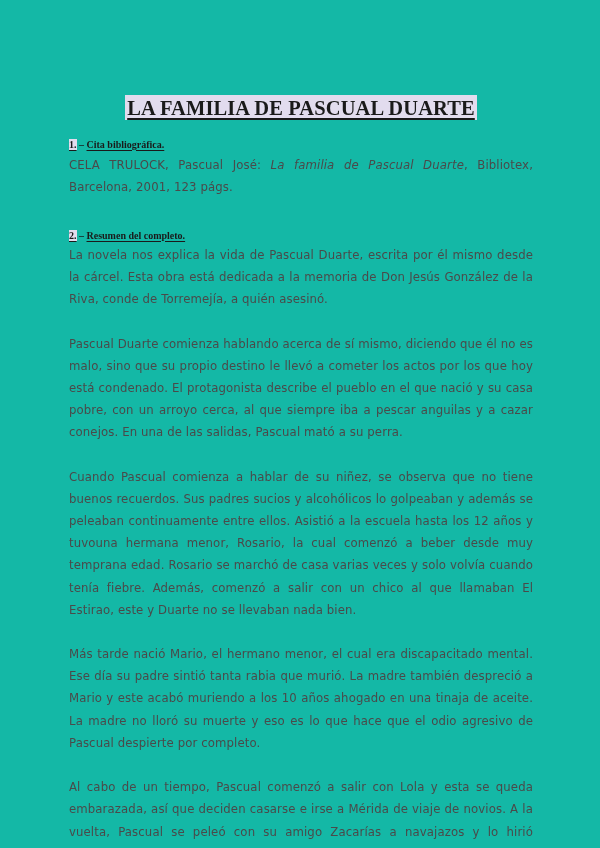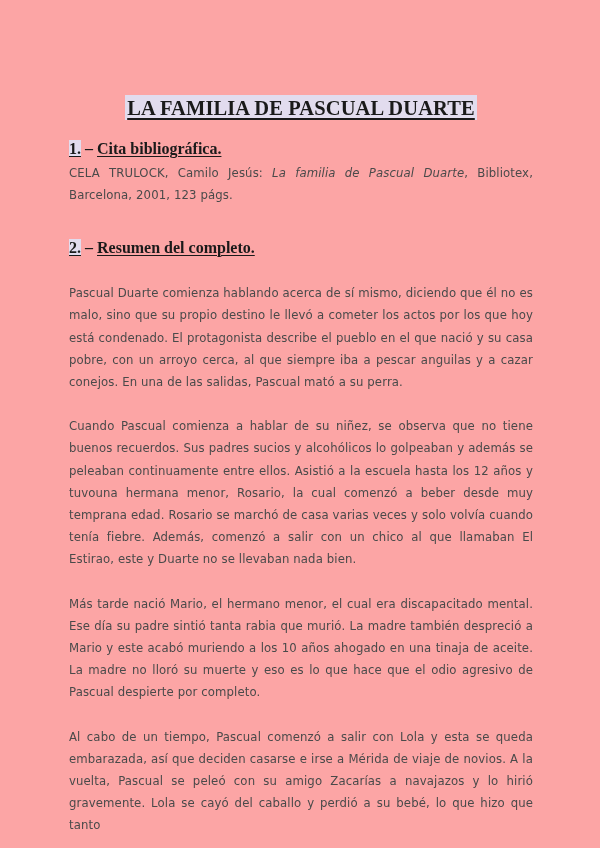--- a/index.html
+++ b/index.html
@@ -13,21 +13,21 @@
     height: 848px;
     overflow: hidden;
     font-family: "DejaVu Sans", "Liberation Sans", sans-serif;
     -webkit-font-smoothing: antialiased;
   }
 
   .page {
     position: relative;
     width: 600px;
     height: 848px;
-    background: #fca5a5;
+    background: #14b8a6;
     box-sizing: border-box;
     padding: 0;
   }
 
   .content {
     position: absolute;
     left: 69px;
     top: 0;
     width: 464px;
   }
@@ -48,21 +48,21 @@
     background-color: #e2dcee;
     text-decoration: underline;
     text-decoration-thickness: 1.6px;
     text-underline-offset: 2.5px;
     padding: 2px 2px 1px 2px;
   }
 
   
   .section-head {
     font-family: "Liberation Serif", "DejaVu Serif", serif;
-    font-size: 16px;
+    font-size: 10px;
     font-weight: bold;
     color: #1a1a1a;
     line-height: 1.35;
     white-space: nowrap;
   }
   .section-head .num {
     background-color: #e2dcee;
     text-decoration: underline;
     text-decoration-thickness: 1.2px;
     text-underline-offset: 2px;
@@ -116,30 +116,31 @@
     </h1>
 
     <div class="sp-title-to-s1"></div>
 
     <div class="section-head">
       <span class="num">1.</span><span class="dash"> – </span><span class="head-label">Cita bibliográfica.</span>
     </div>
 
     <div class="sp-head-to-body"></div>
 
-    <p class="body-text cite-block"><span>CELA TRULOCK, Camilo Jesús: </span><em>La familia de Pascual Duarte</em><span>, Bibliotex, Barcelona, 2001, 123 págs.</span></p>
+    <p class="body-text cite-block"><span>CELA TRULOCK, Pascual José: </span><em>La familia de Pascual Duarte</em><span>, Bibliotex, Barcelona, 2001, 123 págs.</span></p>
 
     <div class="sp-s1-to-s2"></div>
 
     <div class="section-head">
       <span class="num">2.</span><span class="dash"> – </span><span class="head-label">Resumen del completo.</span>
     </div>
 
     <div class="sp-head-to-body"></div>
 
+    <p class="body-text">La novela nos explica la vida de Pascual Duarte, escrita por él mismo desde la cárcel. Esta obra está dedicada a la memoria de Don Jesús González de la Riva, conde de Torremejía, a quién asesinó.</p>
     <div class="sp-para"></div>
 
     <p class="body-text">Pascual Duarte comienza hablando acerca de sí mismo, diciendo que él no es malo, sino que su propio destino le llevó a cometer los actos por los que hoy está condenado. El protagonista describe el pueblo en el que nació y su casa pobre, con un arroyo cerca, al que siempre iba a pescar anguilas y a cazar conejos. En una de las salidas, Pascual mató a su perra.</p>
     <div class="sp-para"></div>
 
     <p class="body-text">Cuando Pascual comienza a hablar de su niñez, se observa que no tiene buenos recuerdos. Sus padres sucios y alcohólicos lo golpeaban y además se peleaban continuamente entre ellos. Asistió a la escuela hasta los 12 años y tuvouna hermana menor, Rosario, la cual comenzó a beber desde muy temprana edad. Rosario se marchó de casa varias veces y solo volvía cuando tenía fiebre. Además, comenzó a salir con un chico al que llamaban El Estirao, este y Duarte no se llevaban nada bien.</p>
     <div class="sp-para"></div>
 
     <p class="body-text">Más tarde nació Mario, el hermano menor, el cual era discapacitado mental. Ese día su padre sintió tanta rabia que murió. La madre también despreció a Mario y este acabó muriendo a los 10 años ahogado en una tinaja de aceite. La madre no lloró su muerte y eso es lo que hace que el odio agresivo de Pascual despierte por completo.</p>
     <div class="sp-para"></div>

